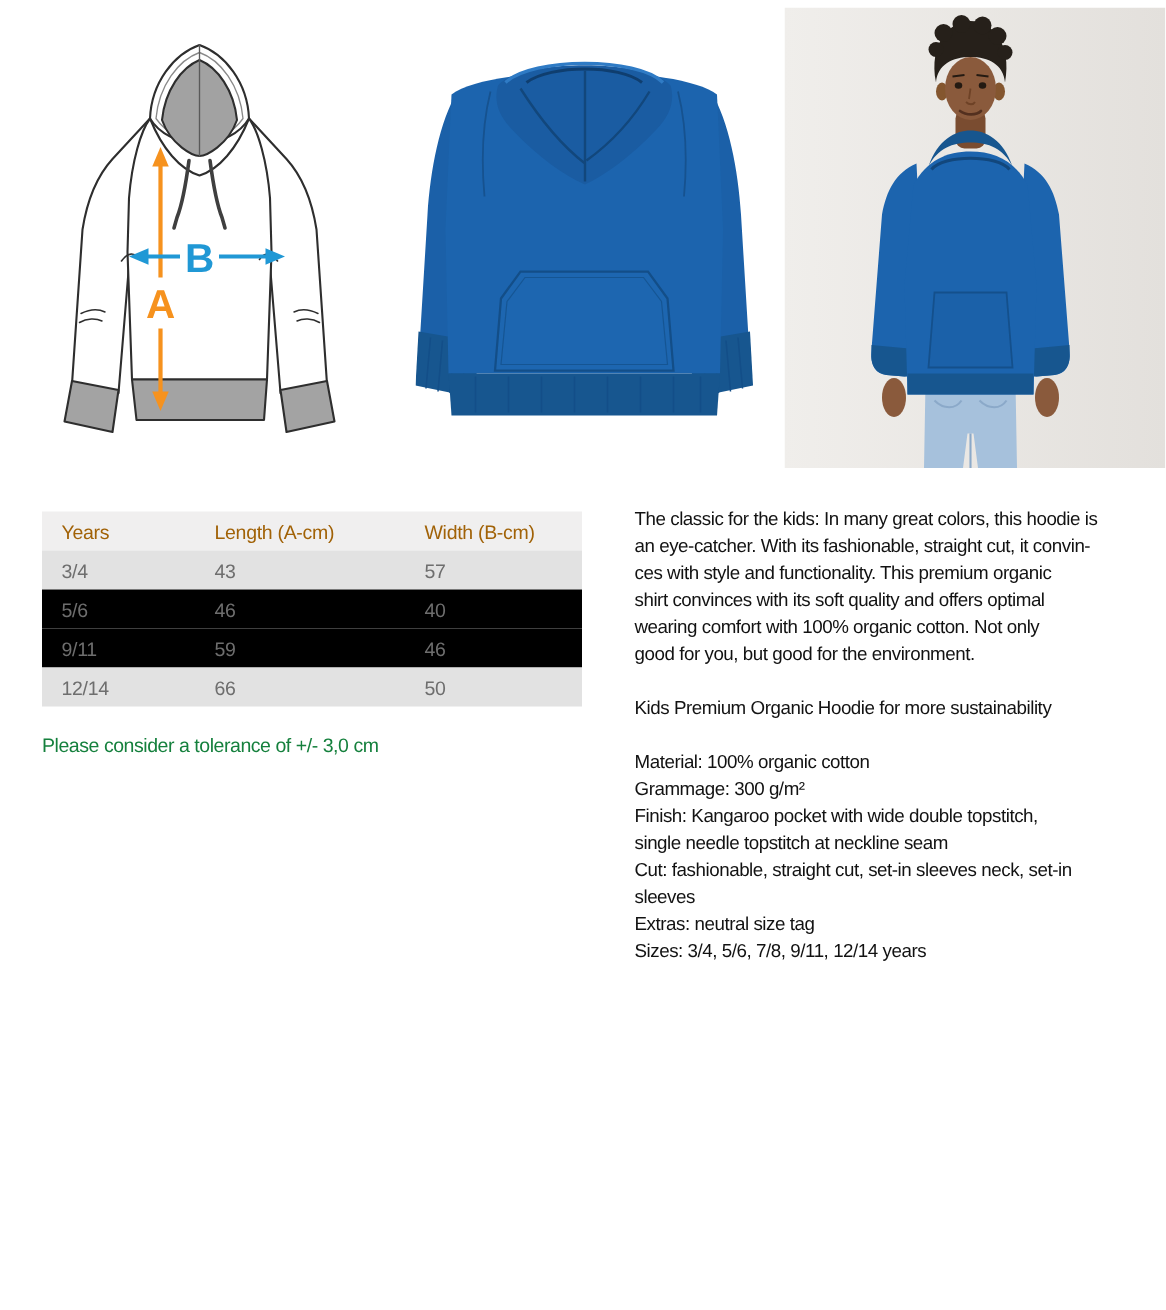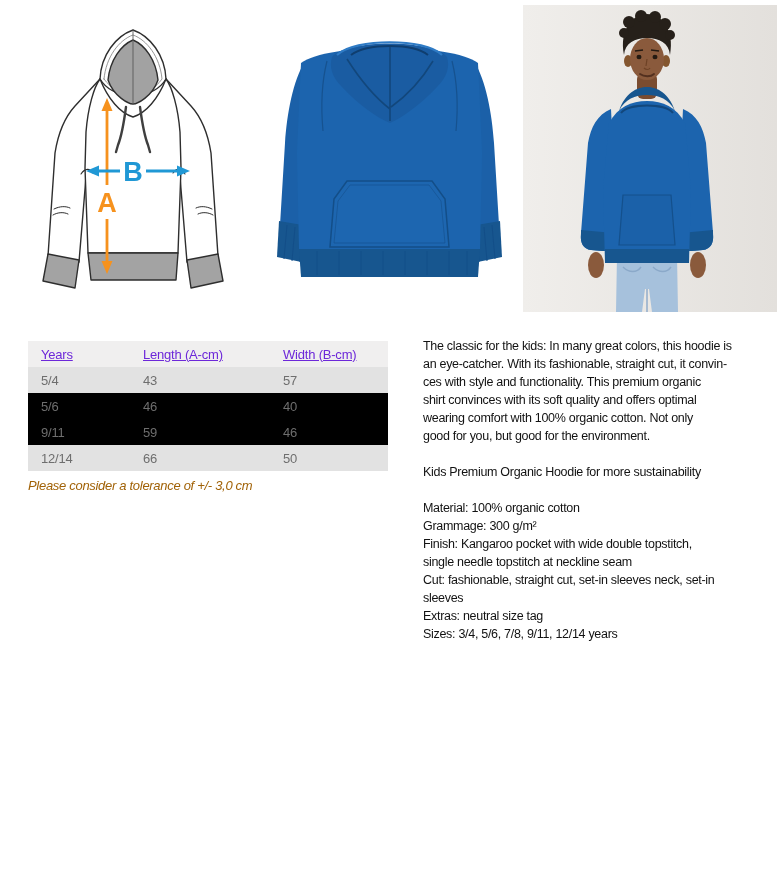--- a/index.html
+++ b/index.html
@@ -15,25 +15,25 @@
   .fig-diagram { left: 38px;  top: 27px; width: 190px; height: 265px; }
   .fig-flat    { left: 277px; top: 33px; width: 225px; height: 245px; }
   .fig-model   { left: 523px; top: 5px;  width: 254px; height: 307px; }
 
   .size-section { position: absolute; left: 28px; top: 341px; width: 360px; }
   .size-table { width: 100%; border-collapse: collapse; font-size: 13px; letter-spacing: -0.2px; }
   .size-table th, .size-table td {
     height: 26px; padding: 0 0 0 13px; text-align: left;
     font-weight: 400; vertical-align: middle; white-space: nowrap;
   }
-  .size-table th { background: #f0efef; color: #6d28d9; text-decoration: underline; }
+  .size-table th { background: #f0efef; color: #a16207; }
   .size-table td { color: #6e6e6e; }
   .size-table tr.alt td   { background: #e2e2e2; }
   .size-table tr.plain td { background: #000000; }
-  .tolerance { margin-top: 7px; font-size: 13px; letter-spacing: -0.3px; color: #a16207; font-style: italic; }
+  .tolerance { margin-top: 18px; font-size: 13px; letter-spacing: -0.3px; color: #15803d; }
 
   .description {
     position: absolute; left: 411px; top: 337px; width: 366px;
     font-size: 12.5px; line-height: 18px; letter-spacing: -0.3px; color: #121212; margin-left: 12px;
   }
   .description p { margin: 0 0 18px 0; white-space: pre-line; }
 
   .measure-label { font-family: "Liberation Sans", sans-serif; font-weight: bold; font-size: 27px; }
 </style>
 </head>
@@ -175,21 +175,21 @@
         </colgroup>
       <thead>
         <tr>
           <th>Years</th>
           <th>Length (A-cm)</th>
           <th>Width (B-cm)</th>
         </tr>
       </thead>
       <tbody>
         <tr class="alt">
-          <td>5/4</td>
+          <td>3/4</td>
           <td>43</td>
           <td>57</td>
         </tr>
         <tr class="plain">
           <td>5/6</td>
           <td>46</td>
           <td>40</td>
         </tr>
         <tr class="plain">
           <td>9/11</td>

